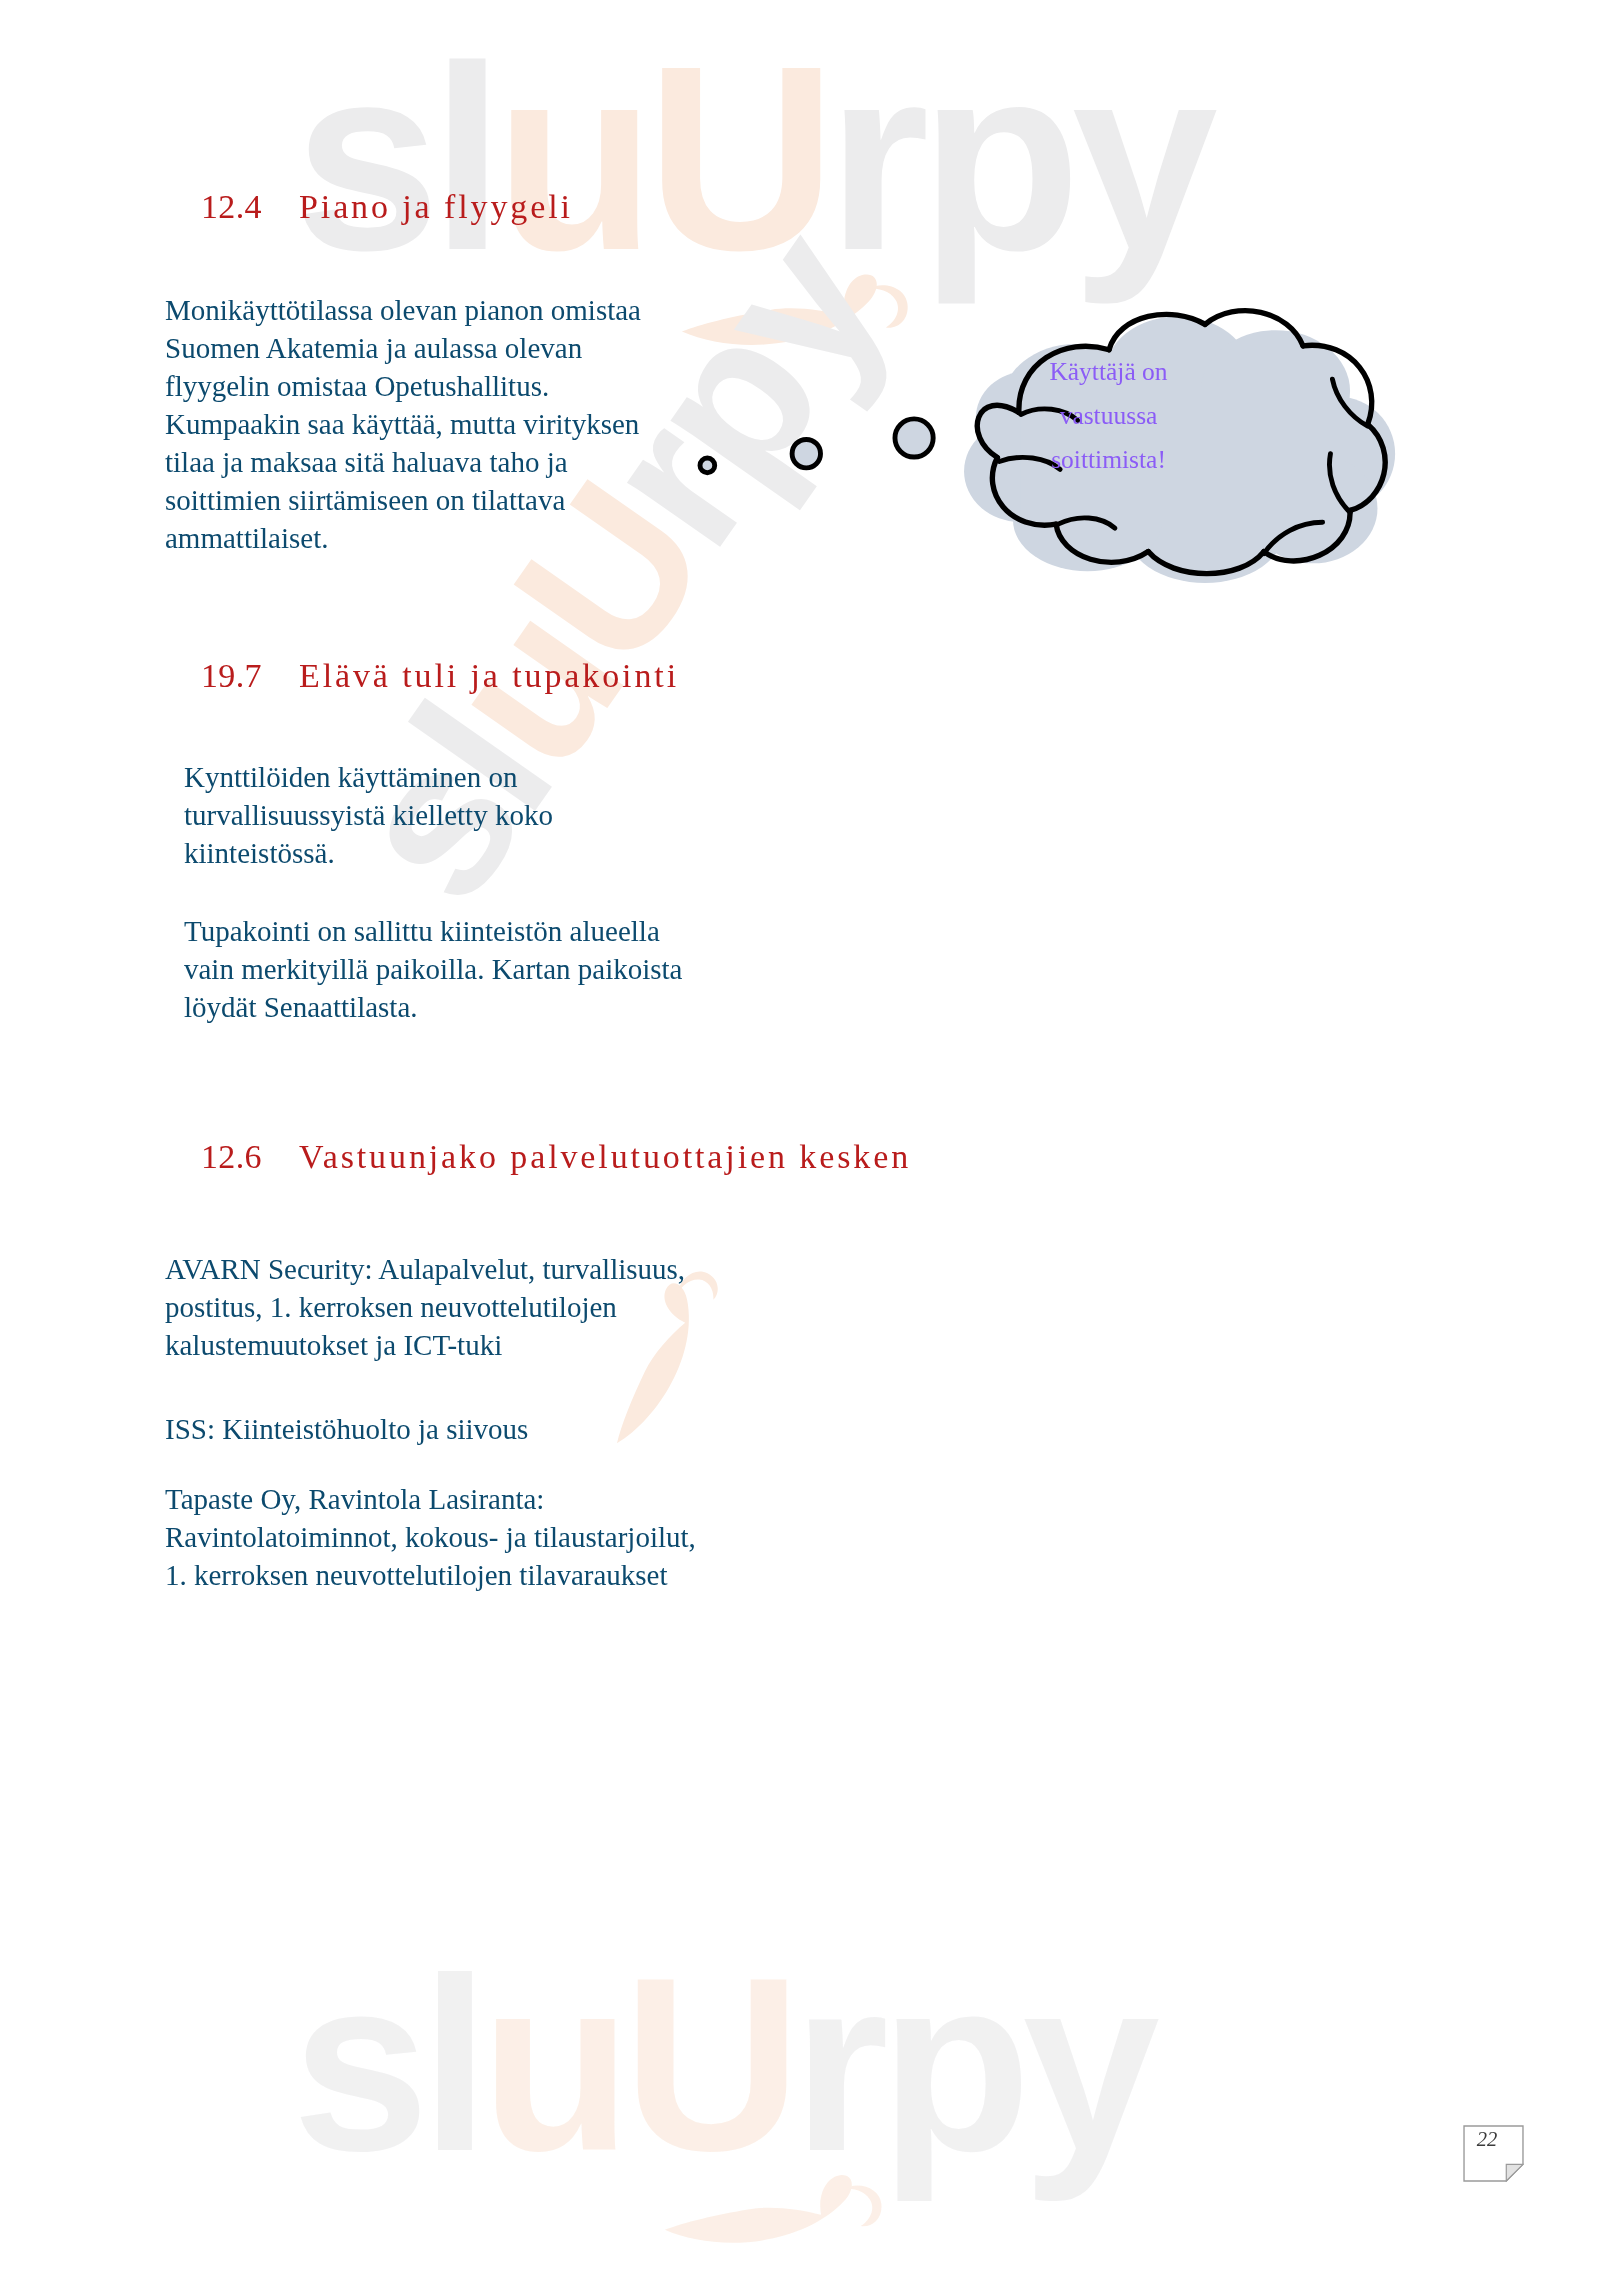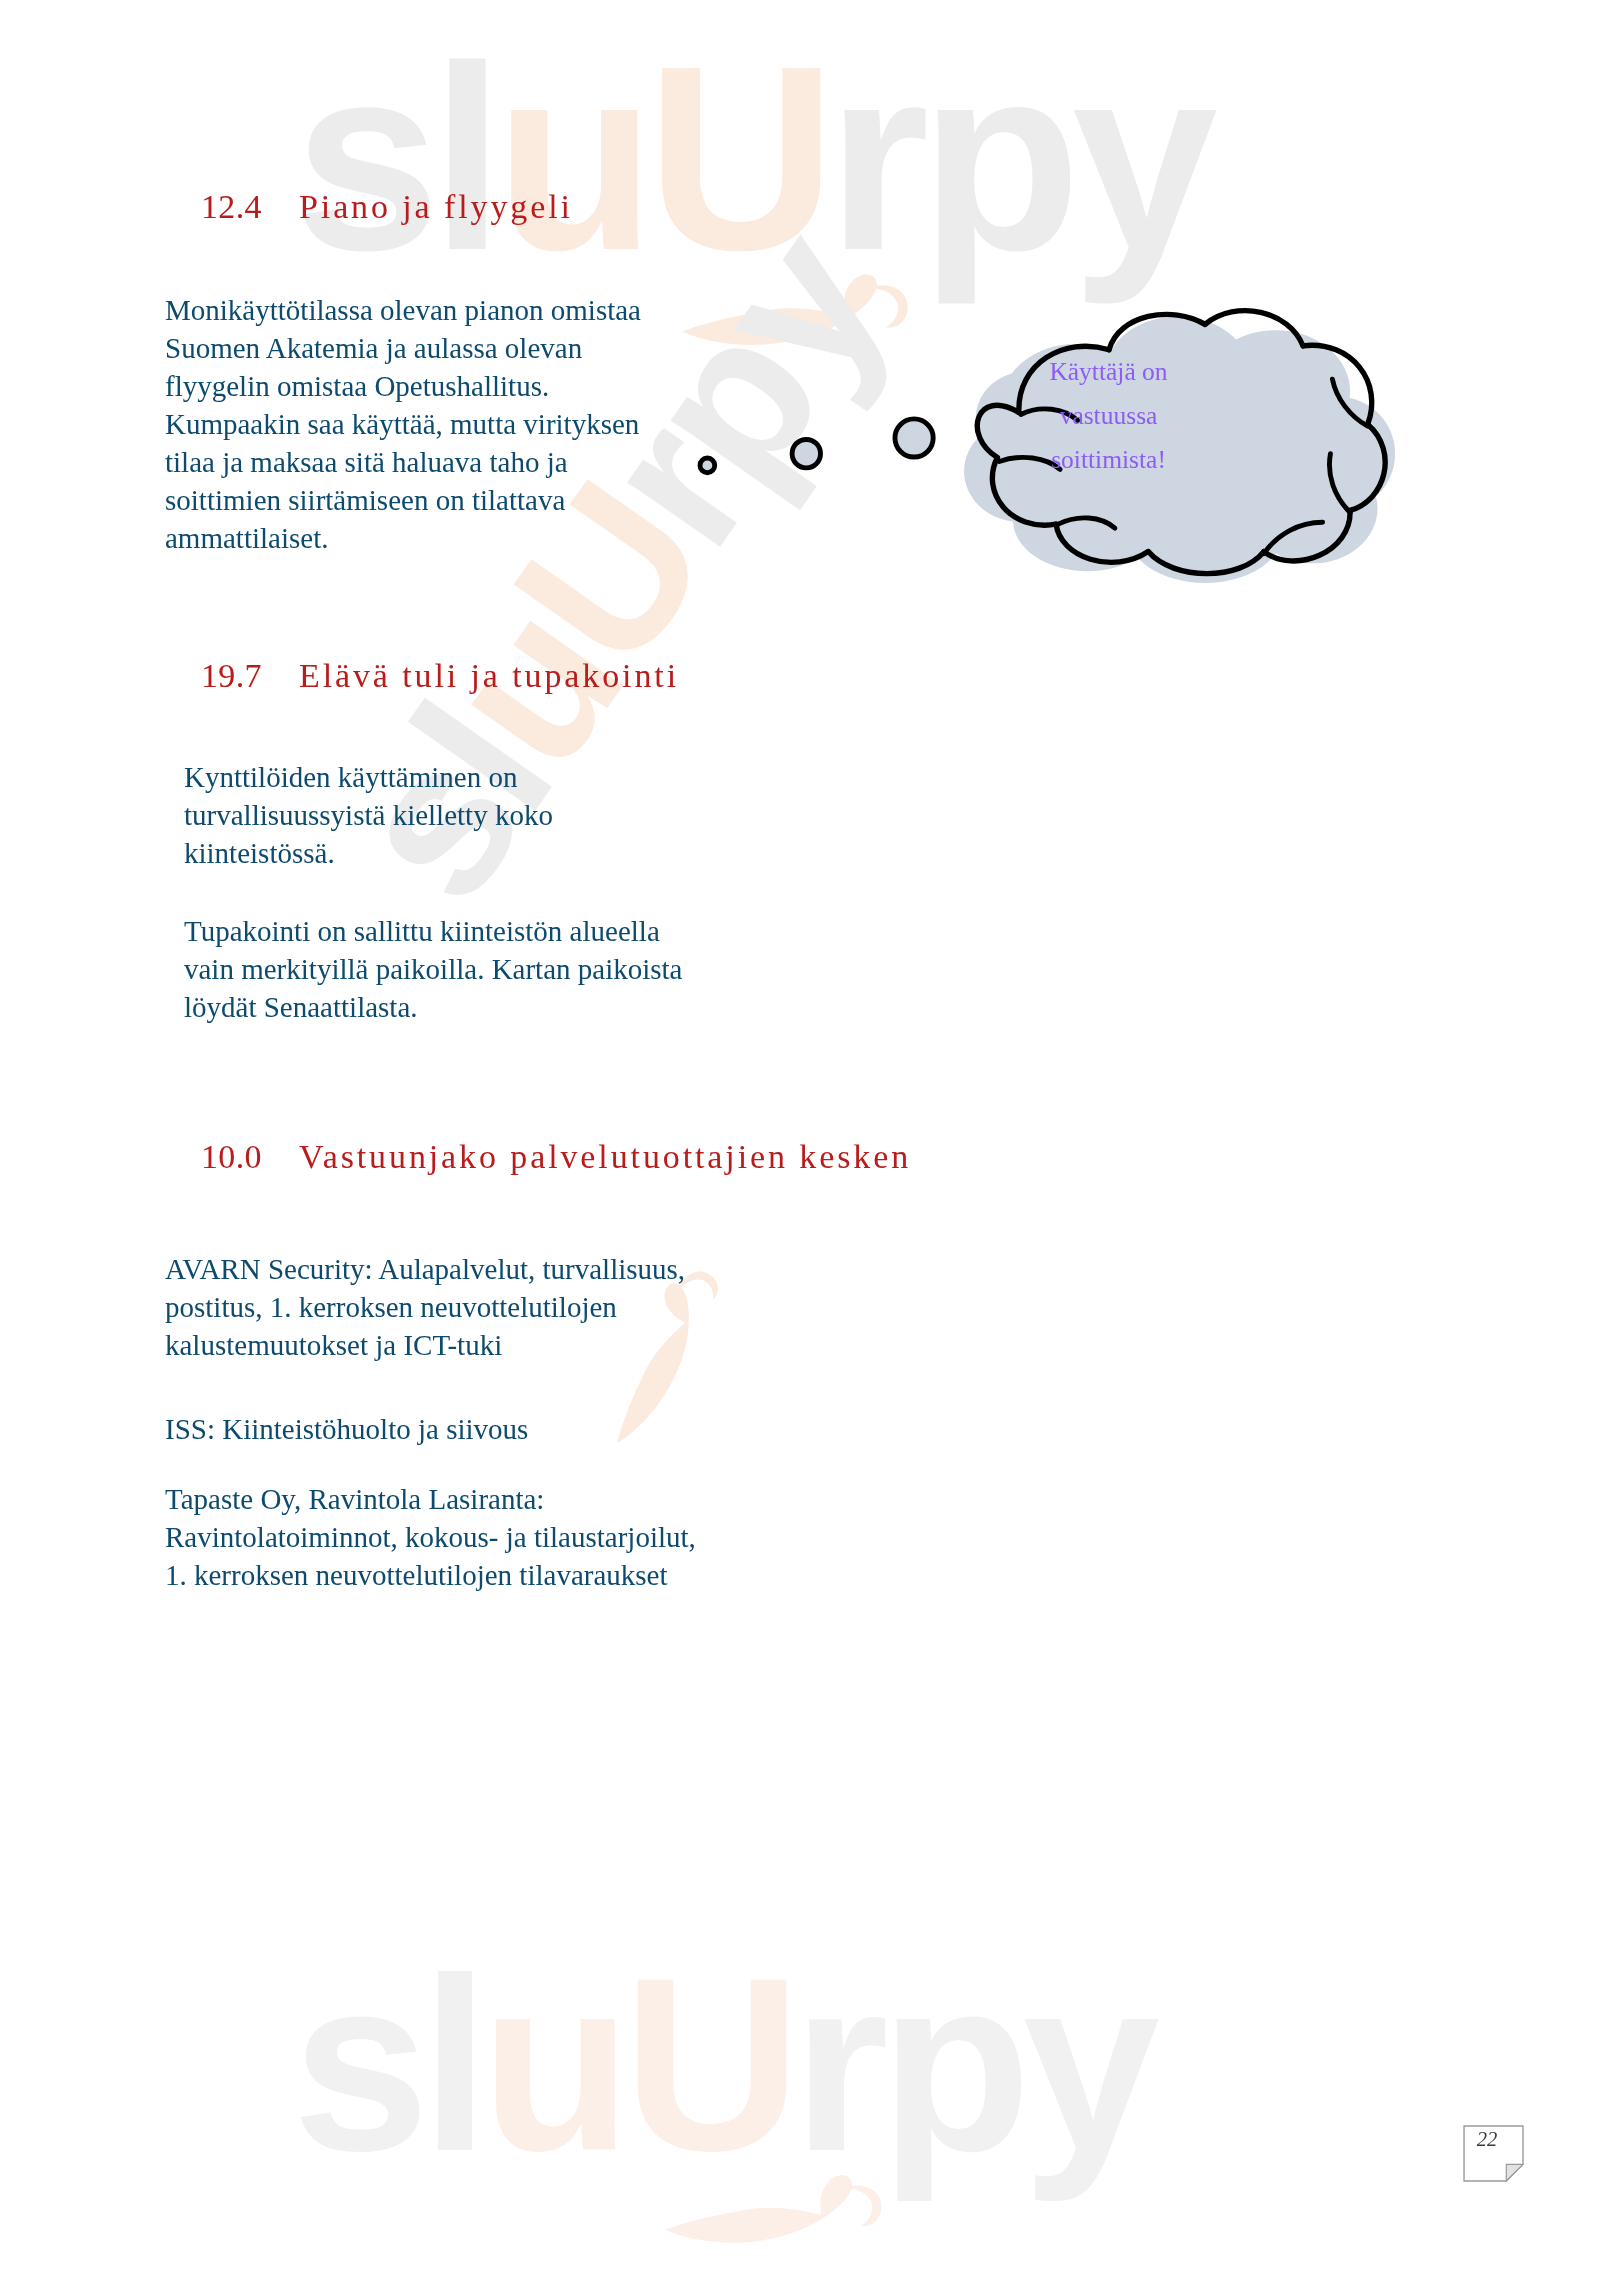--- a/index.html
+++ b/index.html
@@ -220,21 +220,21 @@
 
   <div class="para" style="left:184px; top:758px; width:588px;">Kynttilöiden käyttäminen on
 turvallisuussyistä kielletty koko
 kiinteistössä.</div>
 
   <div class="para" style="left:184px; top:912px; width:608px;">Tupakointi on sallittu kiinteistön alueella
 vain merkityillä paikoilla. Kartan paikoista
 löydät Senaattilasta.</div>
 
   <div class="heading" style="left:201px; top:1138px;">
-    <span class="num">10.0</span><span>Vastuunjako palvelutuottajien kesken</span>
+    <span class="num">12.6</span><span>Vastuunjako palvelutuottajien kesken</span>
   </div>
 
   <div class="para" style="left:165px; top:1250px; width:627px;">AVARN Security: Aulapalvelut, turvallisuus,
 postitus, 1. kerroksen neuvottelutilojen
 kalustemuutokset ja ICT-tuki</div>
 
   <div class="para" style="left:165px; top:1402px; width:627px;margin-top:8px;">ISS: Kiinteistöhuolto ja siivous</div>
 
   <div class="para" style="left:165px; top:1480px; width:627px;">Tapaste Oy, Ravintola Lasiranta:
 Ravintolatoiminnot, kokous- ja tilaustarjoilut,

